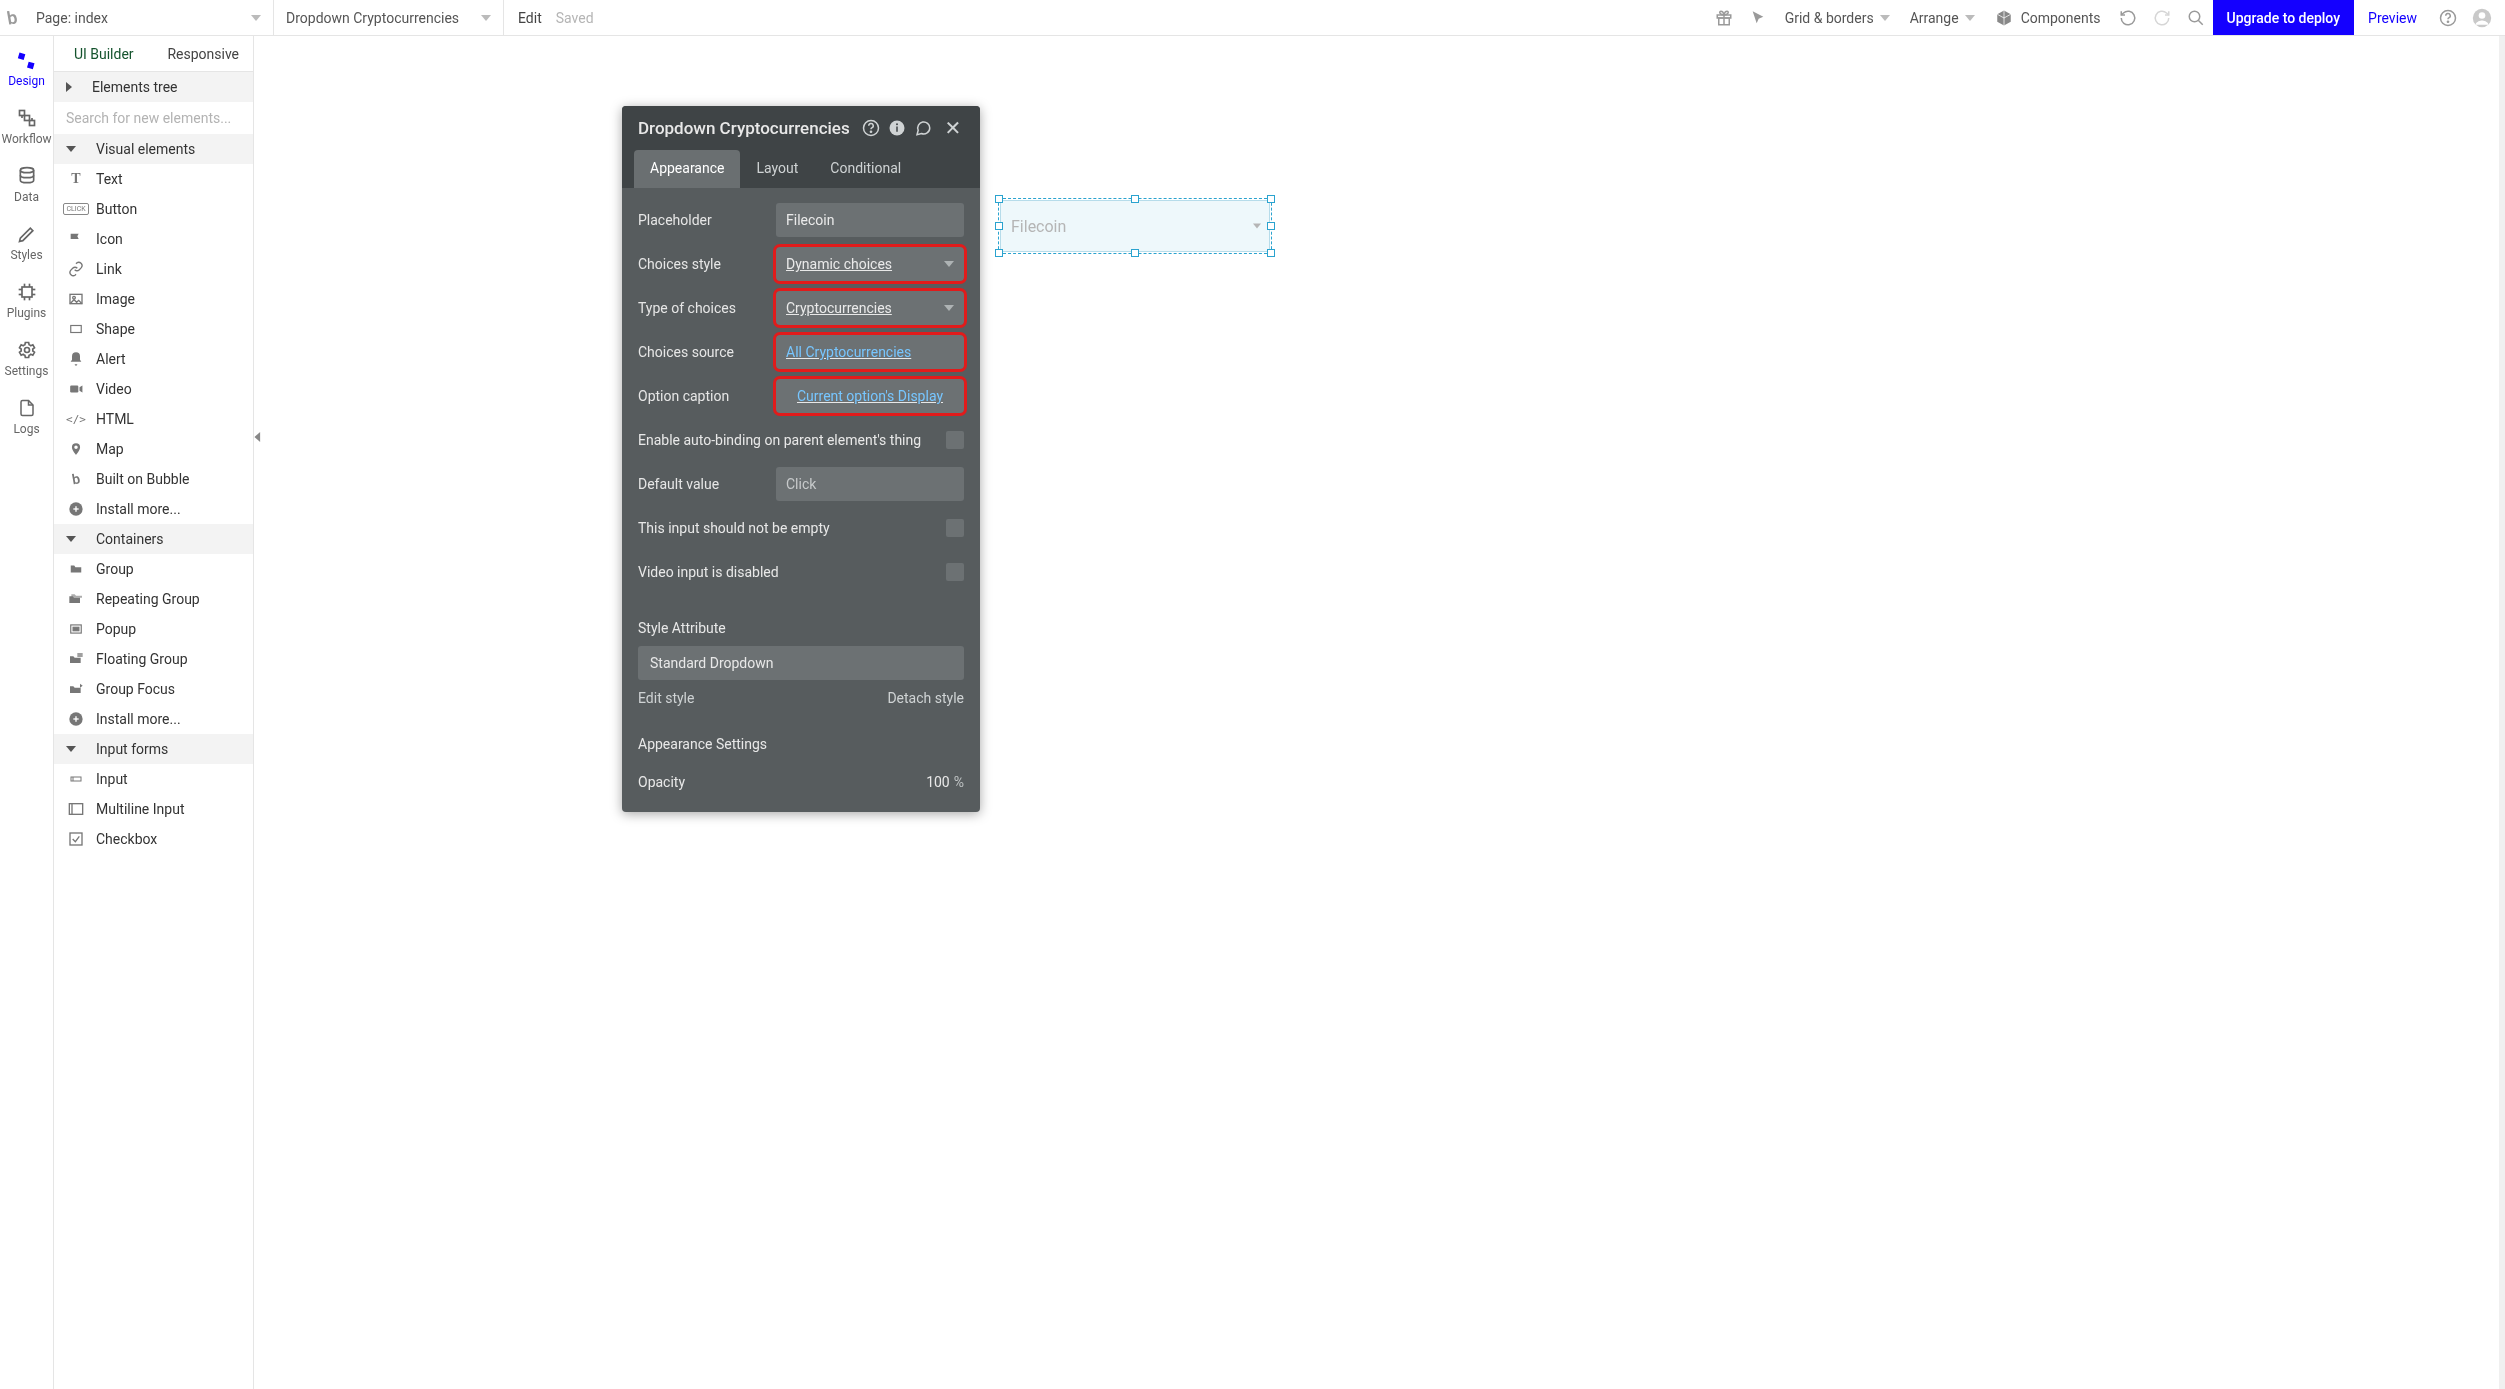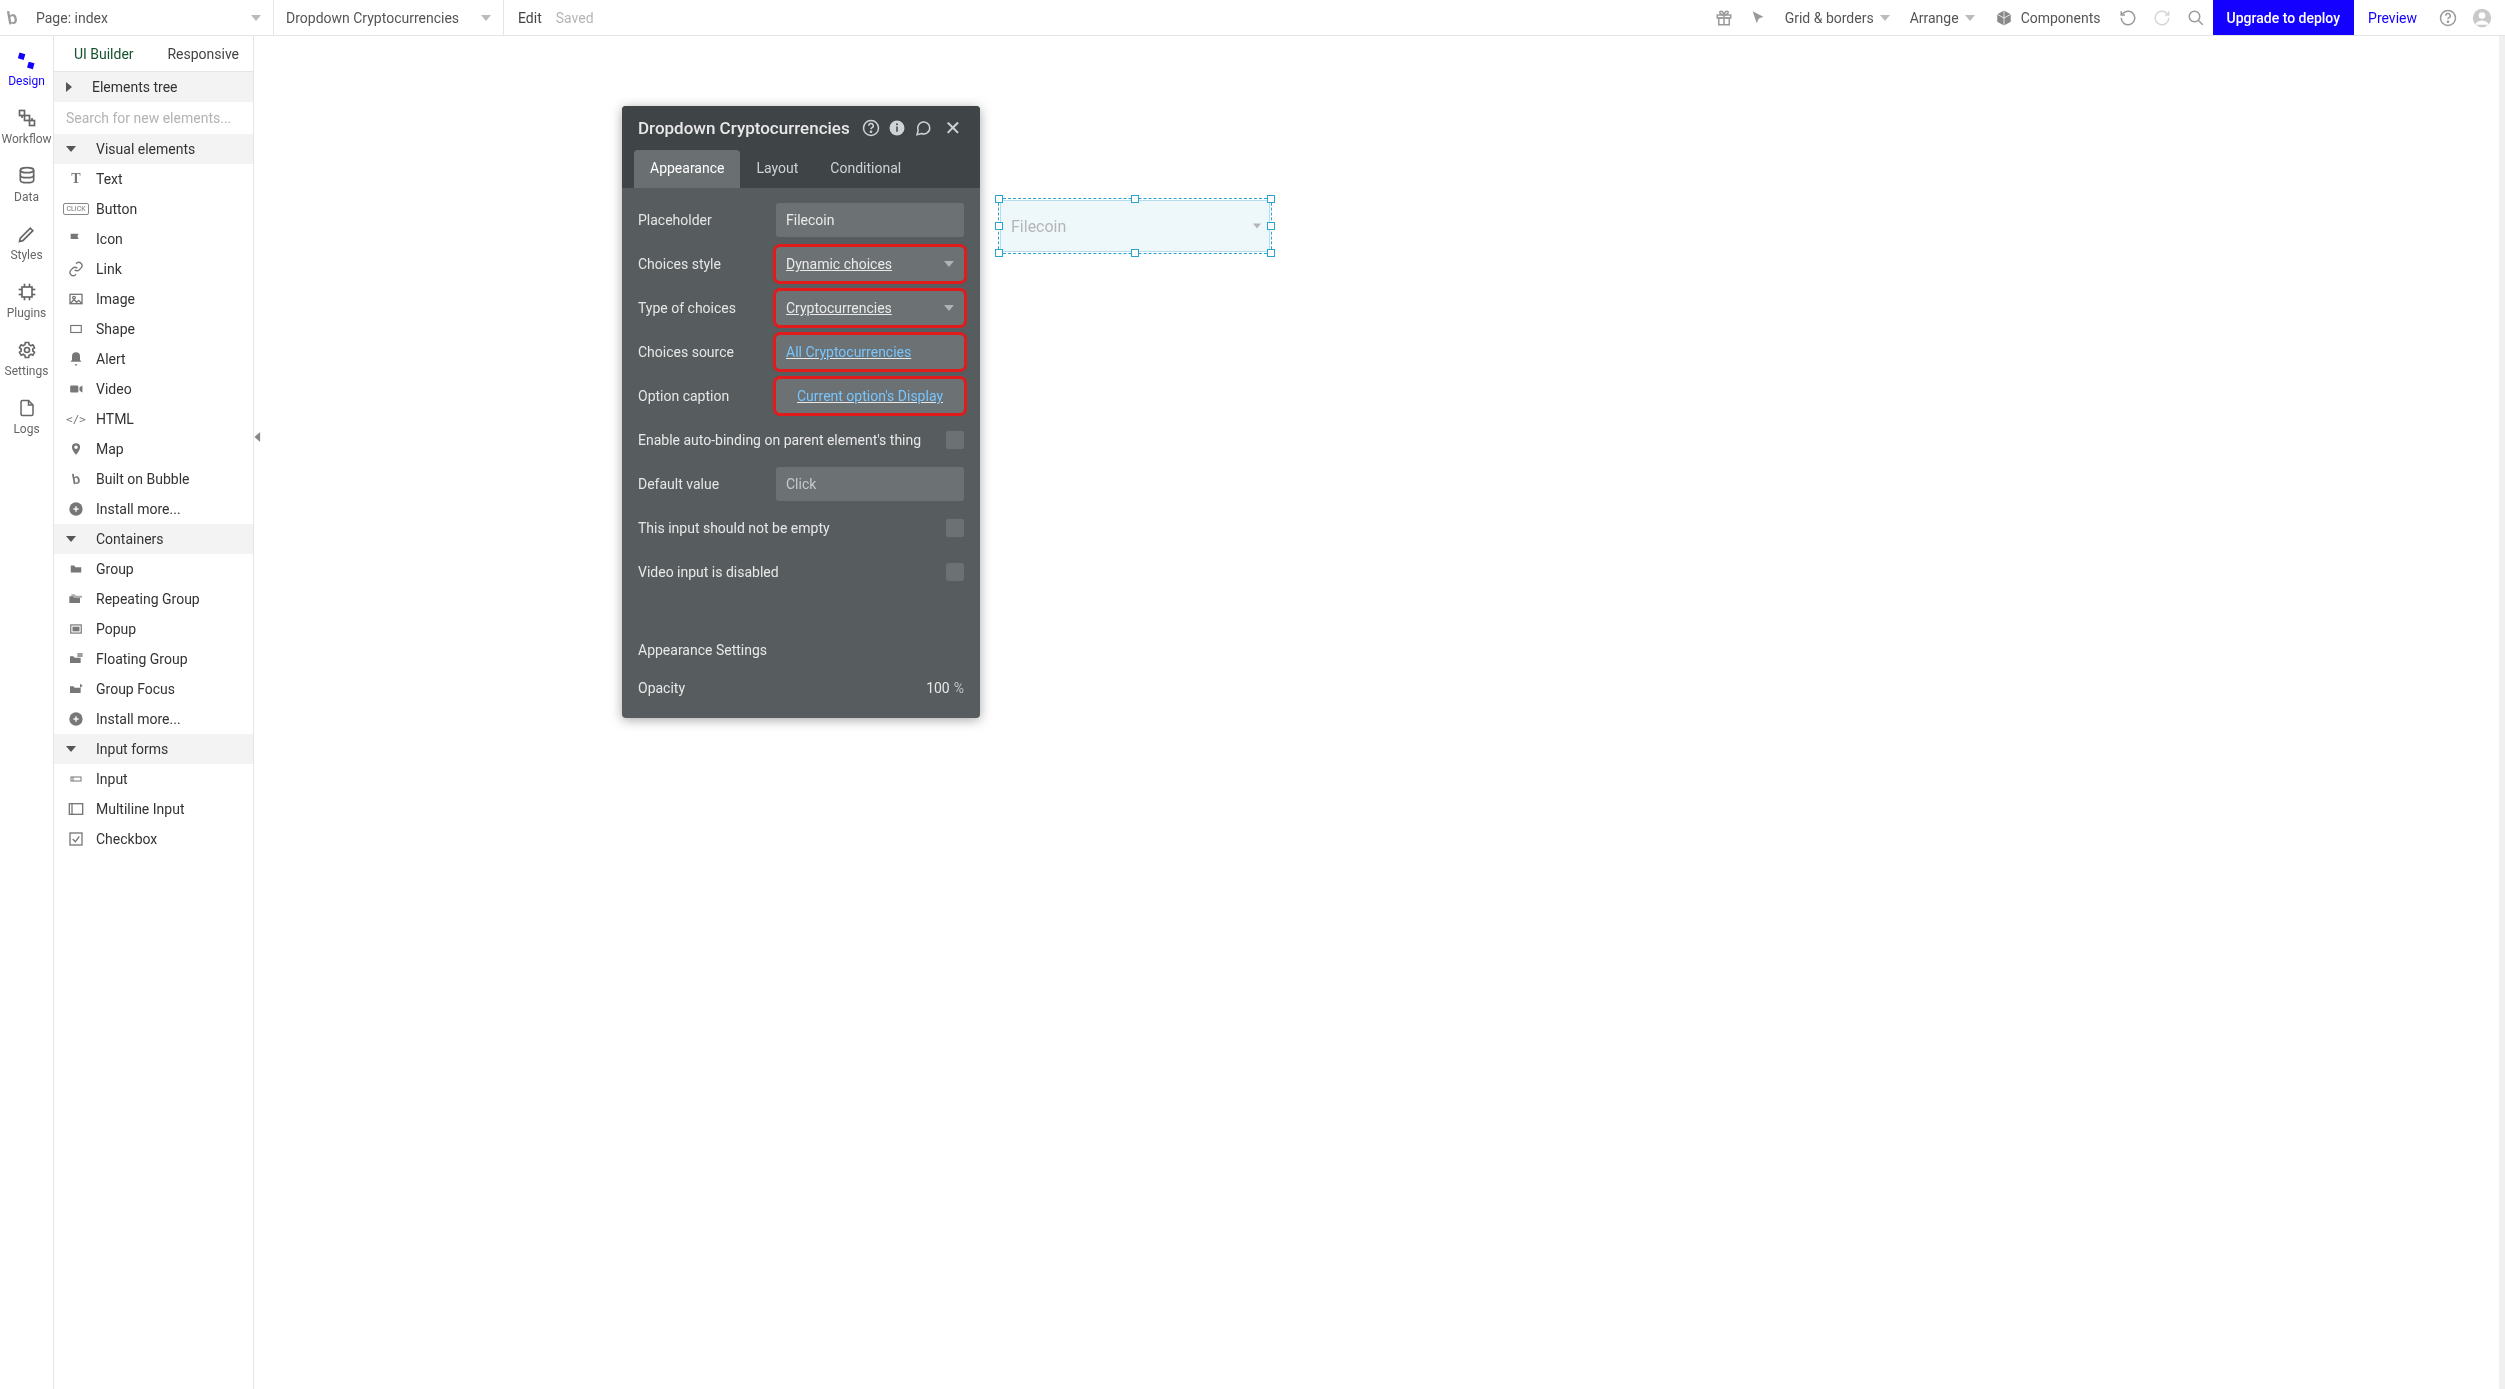--- a/index.html
+++ b/index.html
@@ -563,20 +563,31 @@
             <div class="plabel-long">This input should not be empty</div>
             <div class="pcheckbox"></div>
           </div>
           <div class="prow checkrow">
             <div class="plabel-long">Video input is disabled</div>
             <div class="pcheckbox"></div>
           </div>
 
           <div class="divider"></div>
 
+          <div class="style-block">
+            <div class="style-label">Style Attribute</div>
+            <div class="style-select">
+              <span>Standard Dropdown</span>
+              <span class="scaret"></span>
+            </div>
+            <div class="style-links">
+              <span>Edit style</span>
+              <span>Detach style</span>
+            </div>
+          </div>
 
           <div class="divider"></div>
           <div>Appearance Settings</div>
           <div style="height:6px;"></div>
           <div class="opacity-row">
             <span>Opacity</span>
             <span class="opacity-val">
               <span>100</span>
               <span class="unit">%</span>
             </span>

